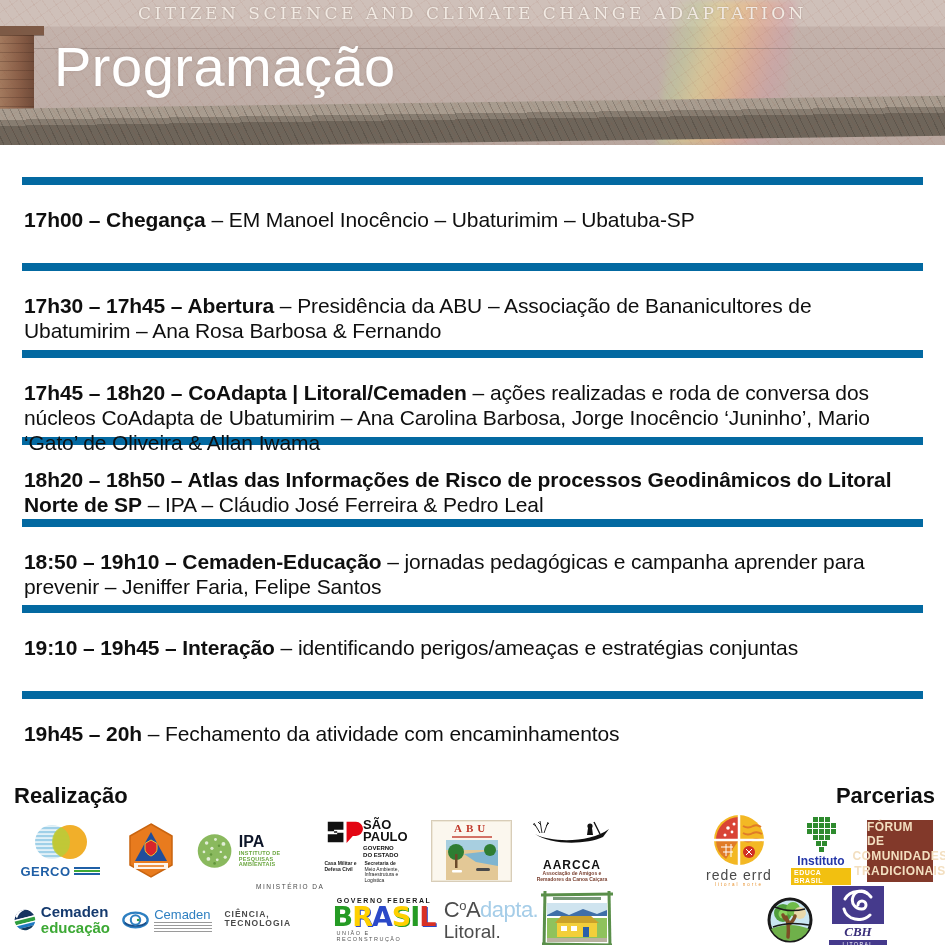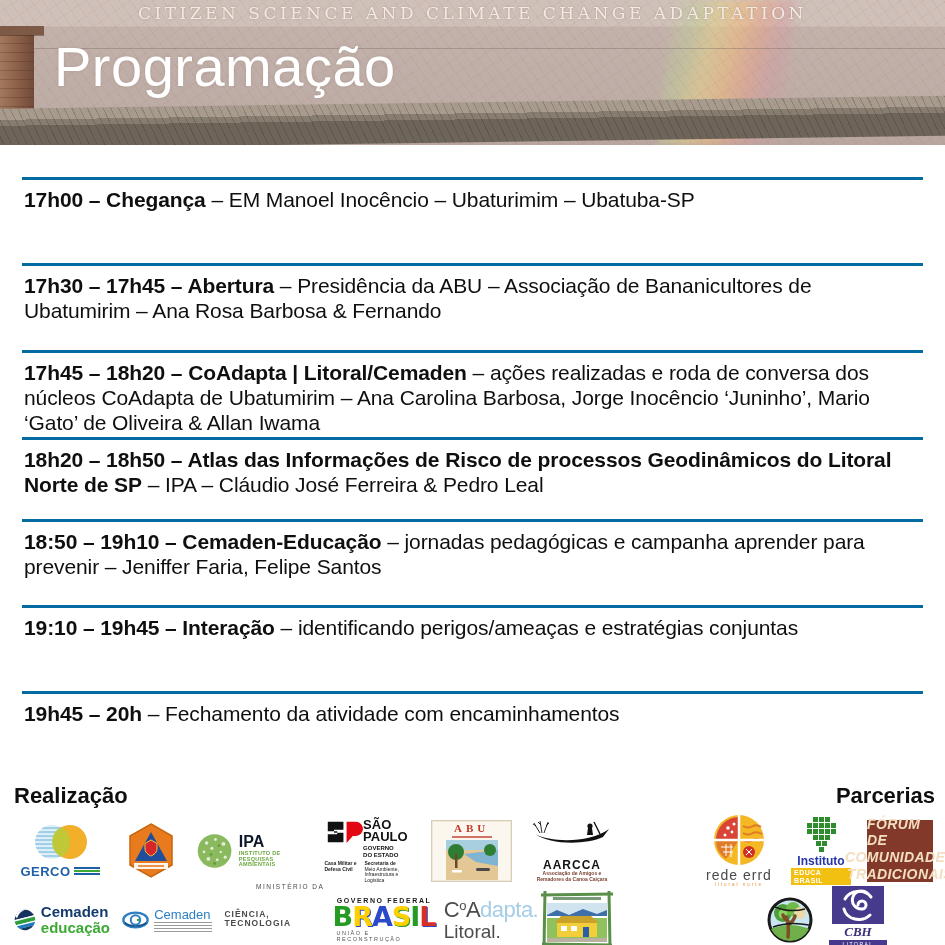--- a/index.html
+++ b/index.html
@@ -46,21 +46,21 @@
     font-size:17px; letter-spacing:3.5px; color:#f2eae3; text-shadow:0 0 2px rgba(120,100,90,.4);
   }
   .hero-title {
     position:absolute; left:54px; top:34px; margin:0;
     font-size:56px; font-weight:400; letter-spacing:.5px; color:#ffffff;
     text-shadow:0 0 3px rgba(120,100,90,.25);
   }
 
   
   .schedule { margin:32px 22px 0 22px; }
-  .item { border-top:3px solid #0369a1; padding:7px 2px 0 2px; }
+  .item { border-top:8px solid #0369a1; padding:22px 2px 0 2px; }
   .h86{height:86px} .h87{height:87px} .h82{height:82px} .h54{height:54px}
   .item p { margin:0; font-size:21px; line-height:25px; letter-spacing:-0.1px; }
   .item .b { font-weight:700; }
 
   
   .footer { display:flex; padding:38px 10px 0 14px; }
   .f-left { width:600px; }
   .f-right { flex:1; }
   .f-head { font-size:22px; font-weight:700; margin:0 0 8px 0; }
   .f-right .f-head { text-align:right; padding-left:66px; }
@@ -91,21 +91,21 @@
   .abu { width:81px; border:1px solid #d8cdb8; background:#fbf7ee; padding:2px 2px 1px; box-shadow:0 0 0 1px #efe8d8 inset; }
   .abu-title { font-family:"Liberation Serif",serif; color:#c0392b; font-weight:700; font-size:11px; letter-spacing:4px; text-align:center; }
   .abu-sub { height:2px; width:40px; margin:1px auto 2px; background:#c0392b; opacity:.7; }
   .aarcca-name { font-size:12px; font-weight:800; letter-spacing:1px; color:#111; margin-top:13px; }
   .aarcca-sub { font-size:5px; line-height:5.5px; color:#7a4030; text-align:center; font-weight:700; }
   .rede-name { font-size:14px; color:#4a4a4a; letter-spacing:1px; margin-top:2px; }
   .rede-sub { font-size:4.5px; color:#e8912d; letter-spacing:2px; margin-top:1px; }
   .educa-name { font-size:12px; font-weight:700; color:#2436a8; margin-top:2px; }
   .educa-bar { background:#f2c010; color:#ffffff; font-weight:800; font-size:7px; letter-spacing:.5px; padding:1px 3px; margin-top:1px; }
   .forum { width:66px; height:62px; background:#82392a; color:#f3dfc0; display:flex; flex-direction:column; justify-content:center; align-items:center; gap:1px; }
-  .forum-line { font-size:14px; font-weight:800; letter-spacing:.4px;font-style:italic; }
+  .forum-line { font-size:12px; font-weight:800; letter-spacing:.4px; }
   .forum-dots { margin-top:3px; width:40px; height:3px;
     background:repeating-linear-gradient(90deg,#e8c89a 0 2px,transparent 2px 5px); }
   .cemadenedu { flex-direction:row; gap:5px; }
   .cemadenedu-text { display:flex; flex-direction:column; }
   .cemadenedu-a { color:#153a6e; font-weight:700; font-size:15px; }
   .cemadenedu-b { color:#3da935; font-weight:700; font-size:15px; }
   .cemaden { flex-direction:row; gap:5px; }
   .cemaden-text { display:flex; flex-direction:column; }
   .cemaden-name { color:#2d7fc1; font-size:13px; border-bottom:1px solid #999; padding-bottom:1px; }
   .cemaden-bars { margin-top:2px; width:58px; height:7px;

